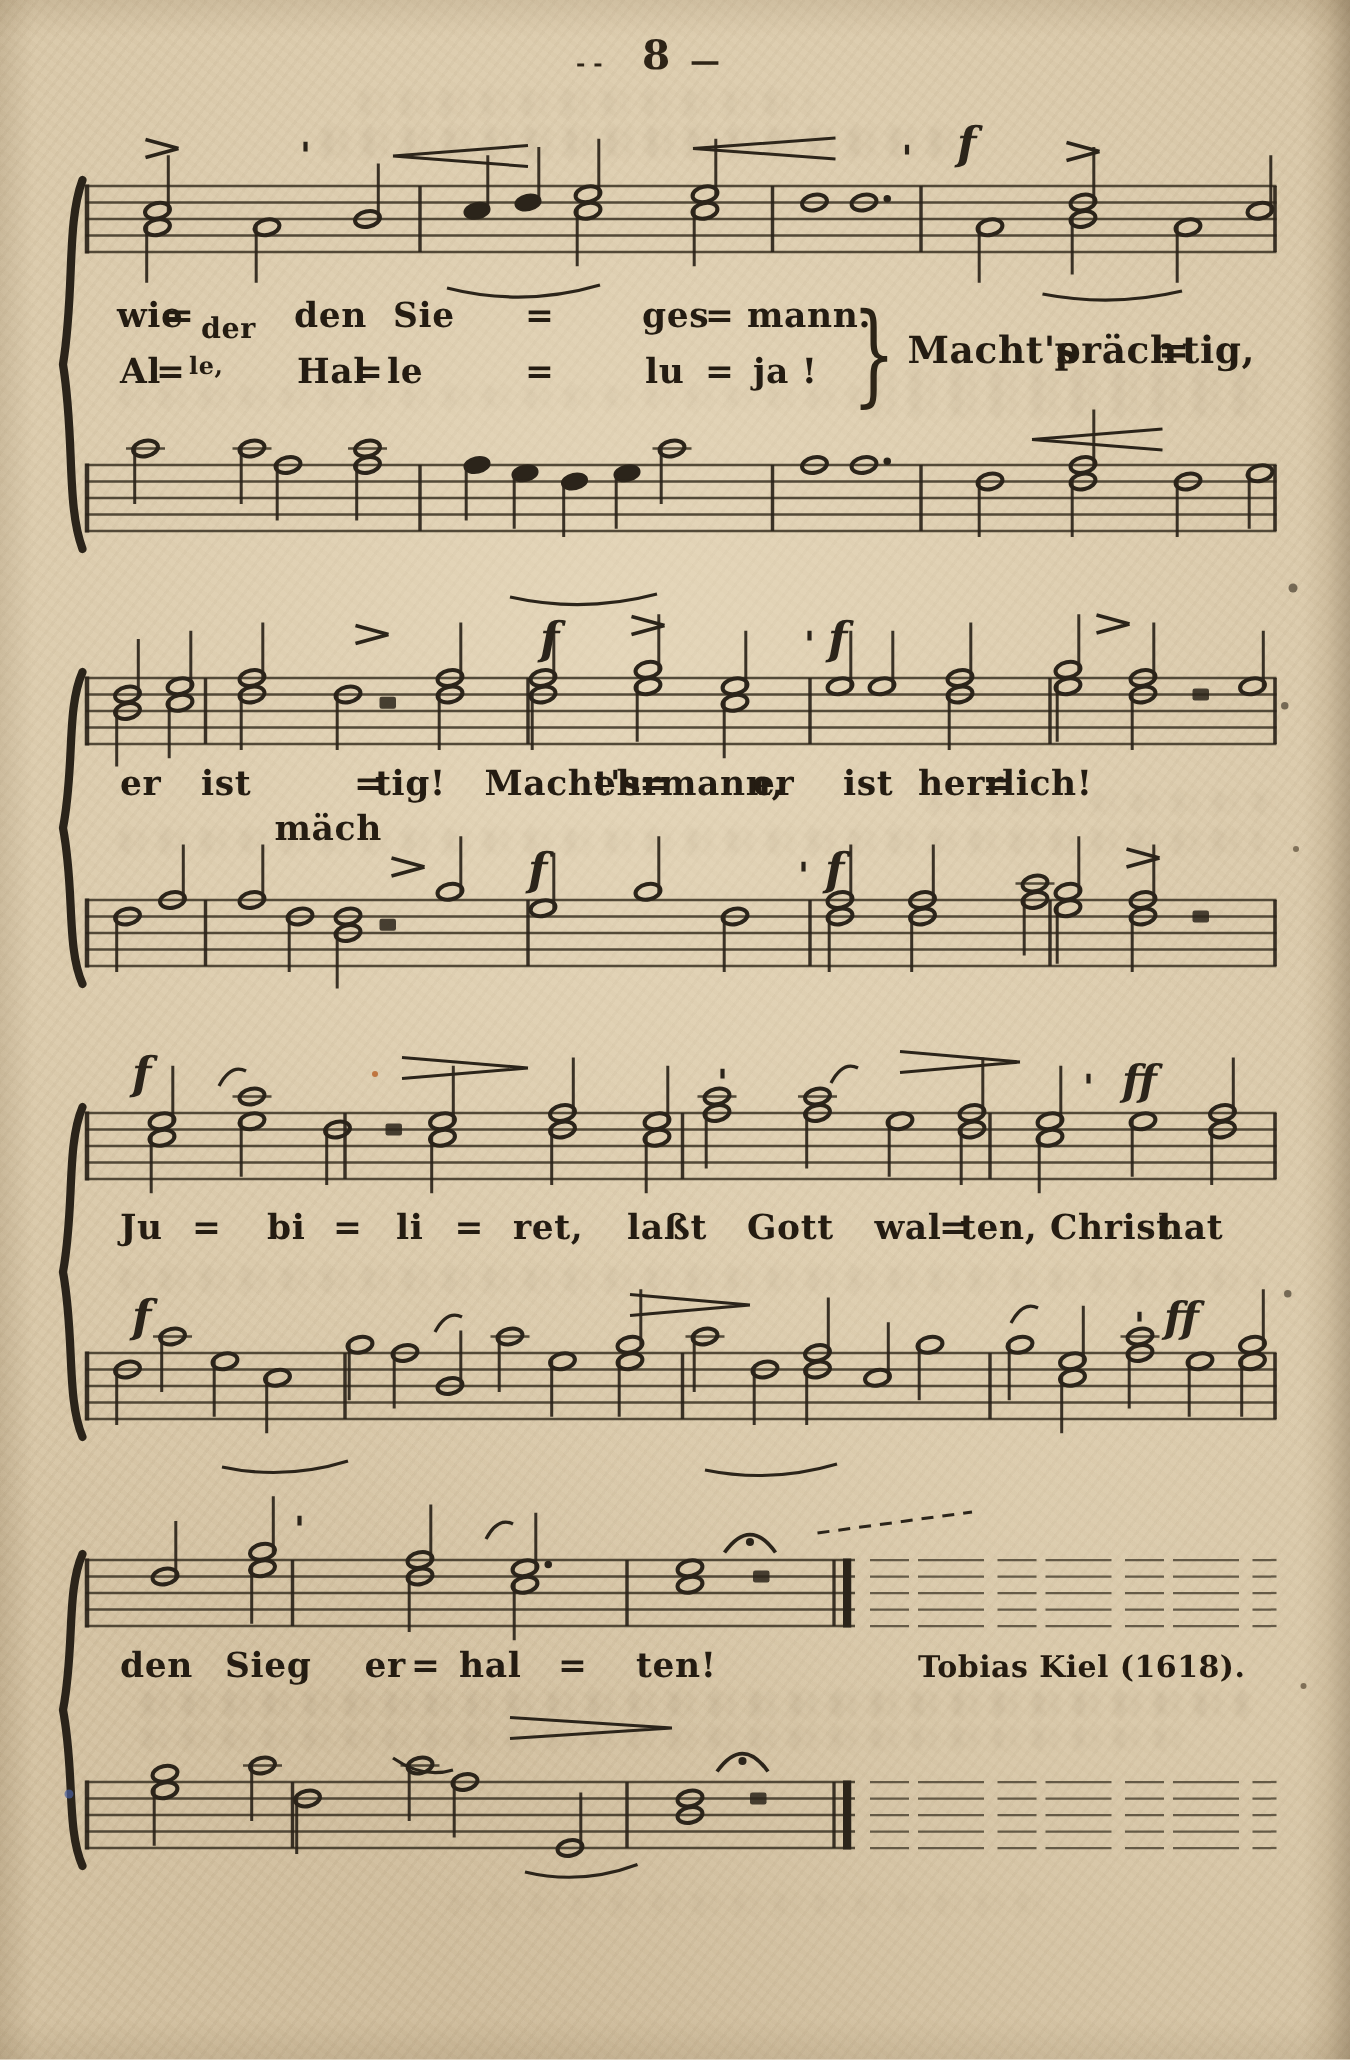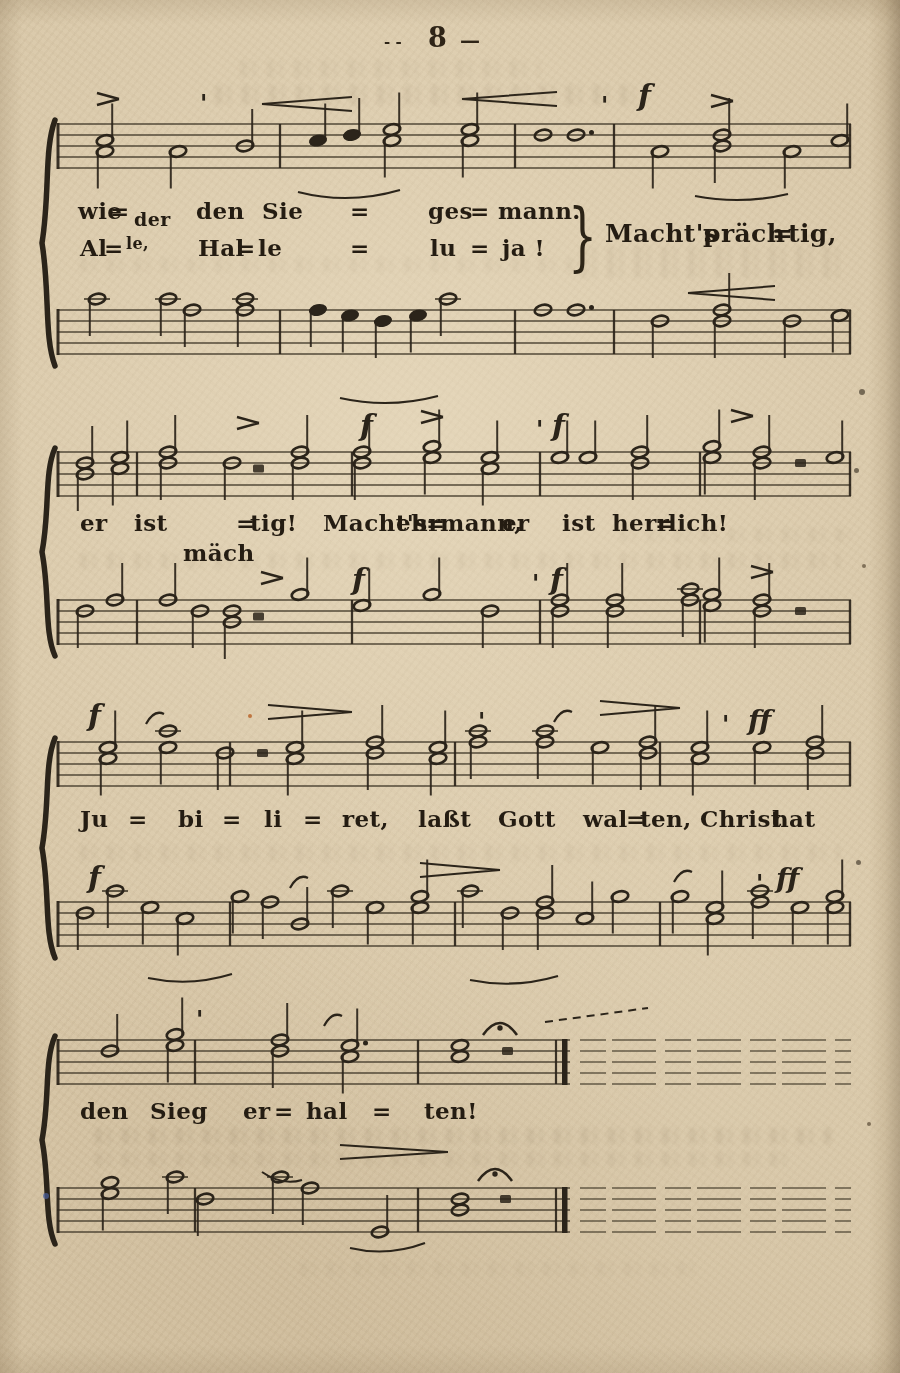--- a/index.html
+++ b/index.html
@@ -539,20 +539,21 @@
       <span class="lyr" style="left: 150px; top: 1097px; font-size: 23px;">Sieg</span>
       <span class="lyr" style="left: 243px; top: 1097px; font-size: 23px;">er</span>
       <span class="lyr" style="left: 274px; top: 1097px; font-size: 23px;">=</span>
       <span class="lyr" style="left: 306px; top: 1097px; font-size: 23px;">hal</span>
       <span class="lyr" style="left: 372px; top: 1097px; font-size: 23px;">=</span>
       <span class="lyr" style="left: 424px; top: 1097px; font-size: 23px;">ten!</span>
     </div>
 
   <span class="lyr-brace" style="left:568px;top:193px;font-size:74px;">}</span>
 
+  <div class="attrib" style="left:612px;top:1099px;font-size:20px;">Tobias Kiel (1618).</div>
 
   <div class="layer" id="artifacts-layer">
       <div class="smudge" style="left: 240px; top: 60px; width: 300px; height: 18px; opacity: 0.1;"></div>
       <div class="smudge" style="left: 215px; top: 85px; width: 420px; height: 20px; opacity: 0.15;"></div>
       <div class="smudge" style="left: 580px; top: 246px; width: 270px; height: 32px; opacity: 0.12;"></div>
       <div class="smudge" style="left: 80px; top: 258px; width: 500px; height: 14px; opacity: 0.09;"></div>
       <div class="smudge" style="left: 80px; top: 553px; width: 760px; height: 16px; opacity: 0.12;"></div>
       <div class="smudge" style="left: 620px; top: 528px; width: 230px; height: 14px; opacity: 0.1;"></div>
       <div class="smudge" style="left: 80px; top: 845px; width: 760px; height: 16px; opacity: 0.11;"></div>
       <div class="smudge" style="left: 95px; top: 1128px; width: 740px; height: 16px; opacity: 0.17;"></div>

